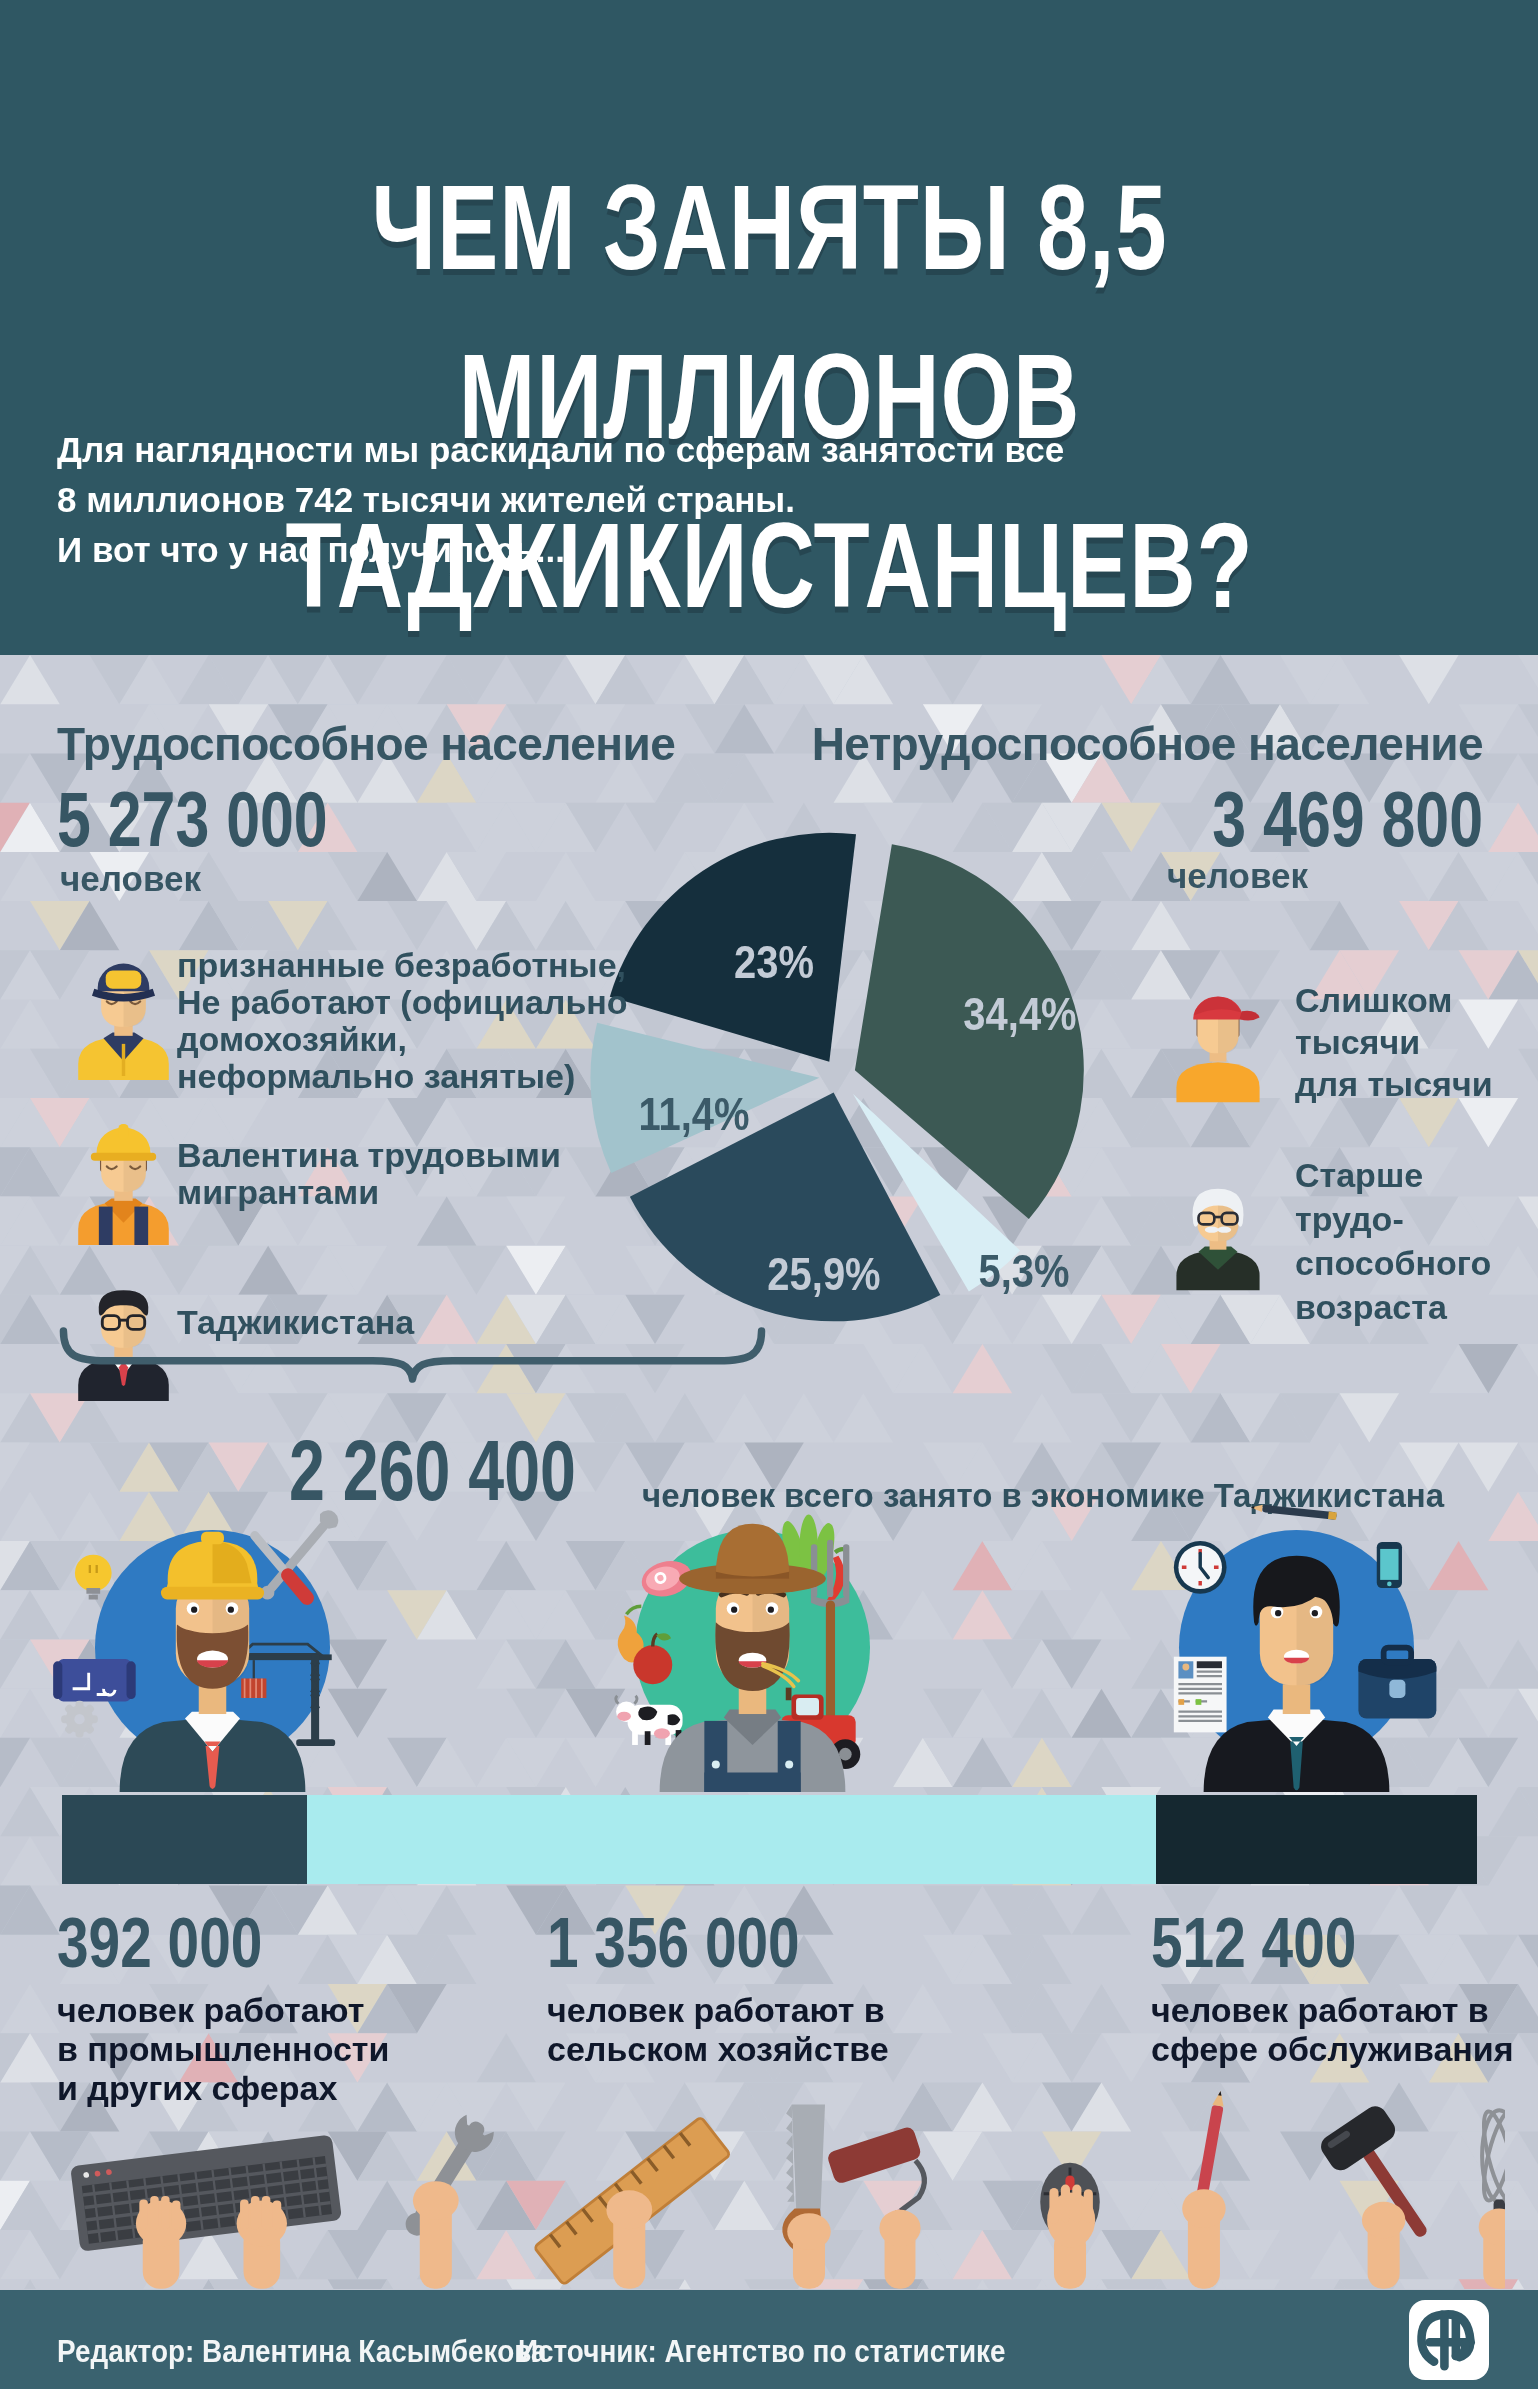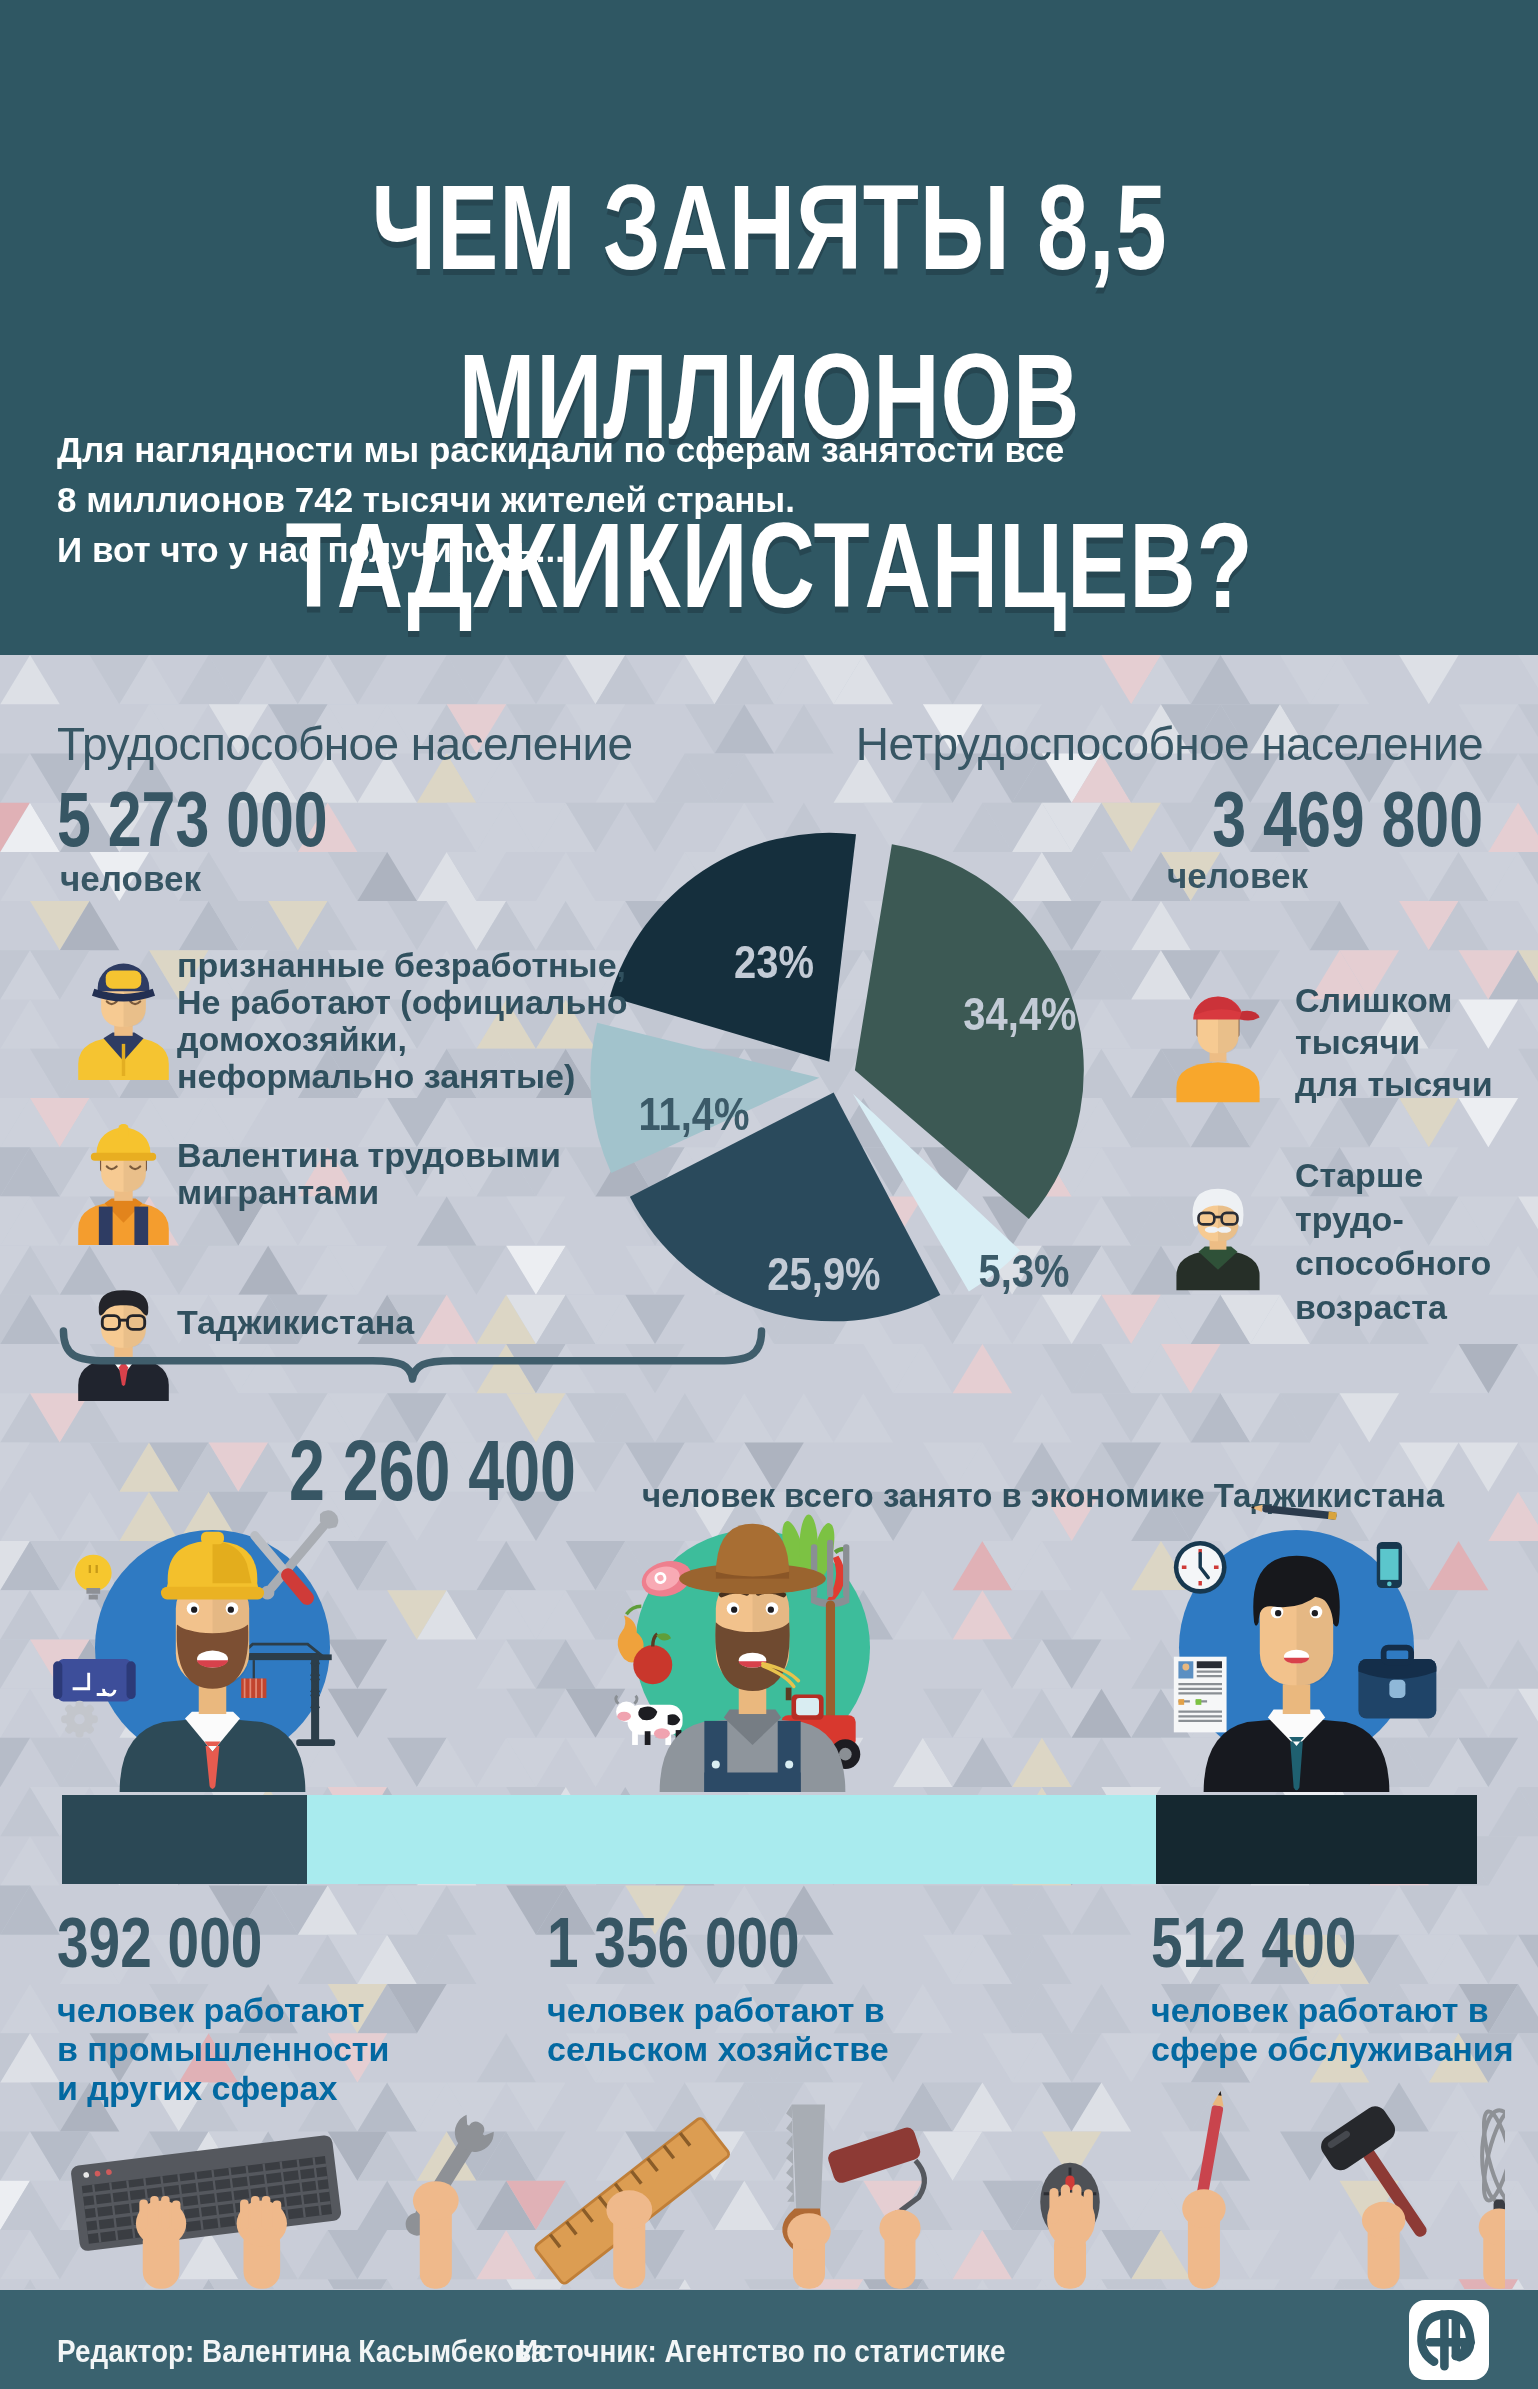--- a/index.html
+++ b/index.html
@@ -13,31 +13,31 @@
   .abs{position:absolute;}
   svg{display:block;}
   
   .masthead{left:0;top:0;width:1539px;height:655px;background:#2f5763;}
   .footer{left:0;top:2290px;width:1539px;height:100px;background:#3a626f;}
   
   .title{left:0;top:143px;width:100%;text-align:center;color:#ffffff;font-weight:700;}
   .title-line{font-size:121px;line-height:169px;letter-spacing:1.1px;transform:scaleX(.76);
     text-shadow:0 5.7px 0 rgba(23,43,52,.38);}
   .subtitle{left:57px;top:425px;color:#ffffff;font-weight:700;font-size:35px;line-height:50px;}
-  .sec-heading{font-size:46px;font-weight:400;color:#375664;letter-spacing:-0.6px;white-space:nowrap;}
+  .sec-heading{font-size:46px;font-weight:700;color:#375664;letter-spacing:-0.6px;white-space:nowrap;}
   .big-value{font-size:78px;font-weight:700;color:#375664;white-space:nowrap;transform:scaleX(.78);transform-origin:0 0;}
   .big-value.right{transform-origin:100% 0;}
   .unit{font-size:35px;font-weight:700;color:#375664;}
   .legend-text{font-size:34px;font-weight:700;color:#30505e;line-height:37px;white-space:nowrap;}
   .legend-text.r4{line-height:42px;}
   .legend-text.r5{line-height:44px;}
   .total-value{font-size:86px;font-weight:700;color:#375664;white-space:nowrap;transform:scaleX(.75);transform-origin:0 0;}
   .total-caption{font-size:33px;font-weight:700;color:#30505e;white-space:nowrap;}
   .sector-value{font-size:71px;font-weight:700;color:#375664;white-space:nowrap;transform:scaleX(.8);transform-origin:0 0;}
-  .sector-caption{font-size:34px;font-weight:700;color:#0369a1;line-height:39px;white-space:nowrap;}
+  .sector-caption{font-size:34px;font-weight:700;color:#0f172a;line-height:39px;white-space:nowrap;}
   .pie-label{position:absolute;font-size:47px;font-weight:700;white-space:nowrap;
     transform:translate(-50%,-50%) scaleX(.85);}
   .footer-text{top:2334px;font-size:31px;font-weight:600;color:#f2f5f6;white-space:nowrap;transform:scaleX(.9);transform-origin:0 0;}
   
   .bar{left:62px;top:1795px;width:1415px;height:89px;display:flex;}
   .bar>div{height:100%;}
 </style>
 </head>
 <body>
 

